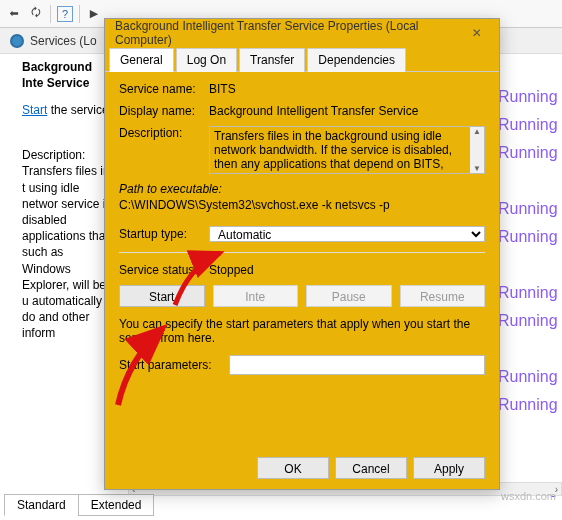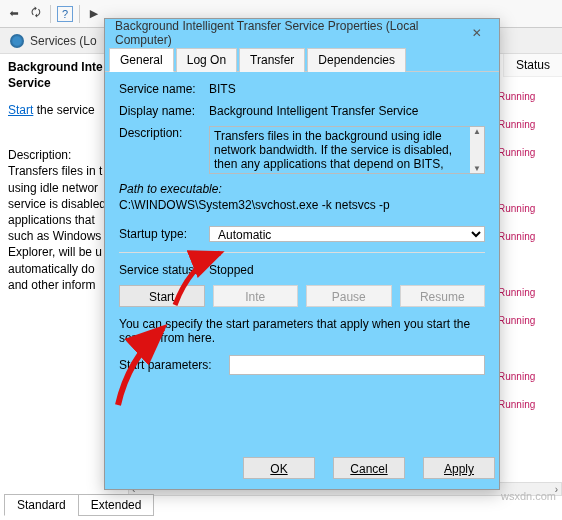--- a/index.html
+++ b/index.html
@@ -48,21 +48,21 @@
     display:inline-block;
   }
   
   .main {
     display: flex;
     height: 430px;
   }
   .left-pane {
     width: 120px;
     border-right: 1px solid #ddd;
-    padding: 6px 6px 6px 8px;
+    padding: 6px 6px 6px 22px;
     overflow: hidden;
   }
   .svc-title { font-weight: bold; margin-bottom: 12px; line-height:1.3;}
   .link { color: #0066cc; text-decoration: underline; cursor:pointer;}
   .desc-block { margin-top: 30px; line-height: 1.35; }
   .right-pane {
     flex:1;
     position: relative;
   }
   .col-header {
@@ -70,23 +70,23 @@
     padding: 4px 12px;
     border-left:1px solid #eee;
     border-bottom:1px solid #eee;
     background:#fafafa;
     font-size:12px;
   }
   .status-list {
     position:absolute;
     right:0; top:34px;
     width:70px;
-    font-size:10px;
+    font-size:16px;
     line-height: 28px;
-    color:#be185d;
+    color:#8b5cf6;
     text-align:left;
     padding-left:6px;
   }
   .status-list div { height:18px; line-height:18px; margin-bottom:10px;}
   
   .bottom-tabs {
     position:absolute;
     left:4px; bottom:4px;
     display:flex;
     font-size:12px;
@@ -109,21 +109,21 @@
     position:absolute; left:128px; right:0; bottom:24px;
     height:14px; background:#f1f1f1; border:1px solid #ddd;
     display:flex; justify-content:space-between; align-items:center;
     font-size:10px; color:#666; padding:0 3px;
   }
   
   .dialog {
     position:absolute;
     left:104px; top:18px;
     width:396px; height:472px;
-    background:#7dd3fc;
+    background:#eab308;
     border:1px solid #999;
     box-shadow:0 4px 16px rgba(0,0,0,.25);
   }
   .dlg-title {
     height:28px;
     display:flex; align-items:center; justify-content:space-between;
     padding:0 8px 0 10px;
     font-size:12px; color:#333;
   }
   .dlg-close {
@@ -194,22 +194,22 @@
     background:#f3f3f3;
     cursor:default;
   }
   input.text {
     flex:1; height:20px;
     border:1px solid #bbb;
     padding:0 4px;
     font-size:12px;
   }
   .dlg-buttons {
-    position:absolute; right:4px; bottom:10px;
-    display:flex; gap:18px;text-decoration:underline;
+    position:absolute; right:14px; bottom:10px;
+    display:flex; gap:6px;
   }
   .dlg-buttons .btn { width:72px; flex:0 0 72px;}
   
   .arrow {
     position:absolute;
     pointer-events:none;
   }
   .arrow svg { overflow:visible; }
 </style>
 </head>
@@ -236,21 +236,20 @@
     <div>
       <span class="link">Start</span><span> the service</span>
     </div>
     <div class="desc-block">
       <div>Description:</div>
       <div>Transfers files in t using idle networ
 service is disabled applications that such as Windows Explorer, will be u automatically do and other inform</div>
     </div>
   </div>
   <div class="right-pane">
-    <div class="col-header">Status</div>
     <div class="status-list" id="status-list">
         <div>Running</div>
         <div>Running</div>
         <div>Running</div>
         <div></div>
         <div>Running</div>
         <div>Running</div>
         <div></div>
         <div>Running</div>
         <div>Running</div>

